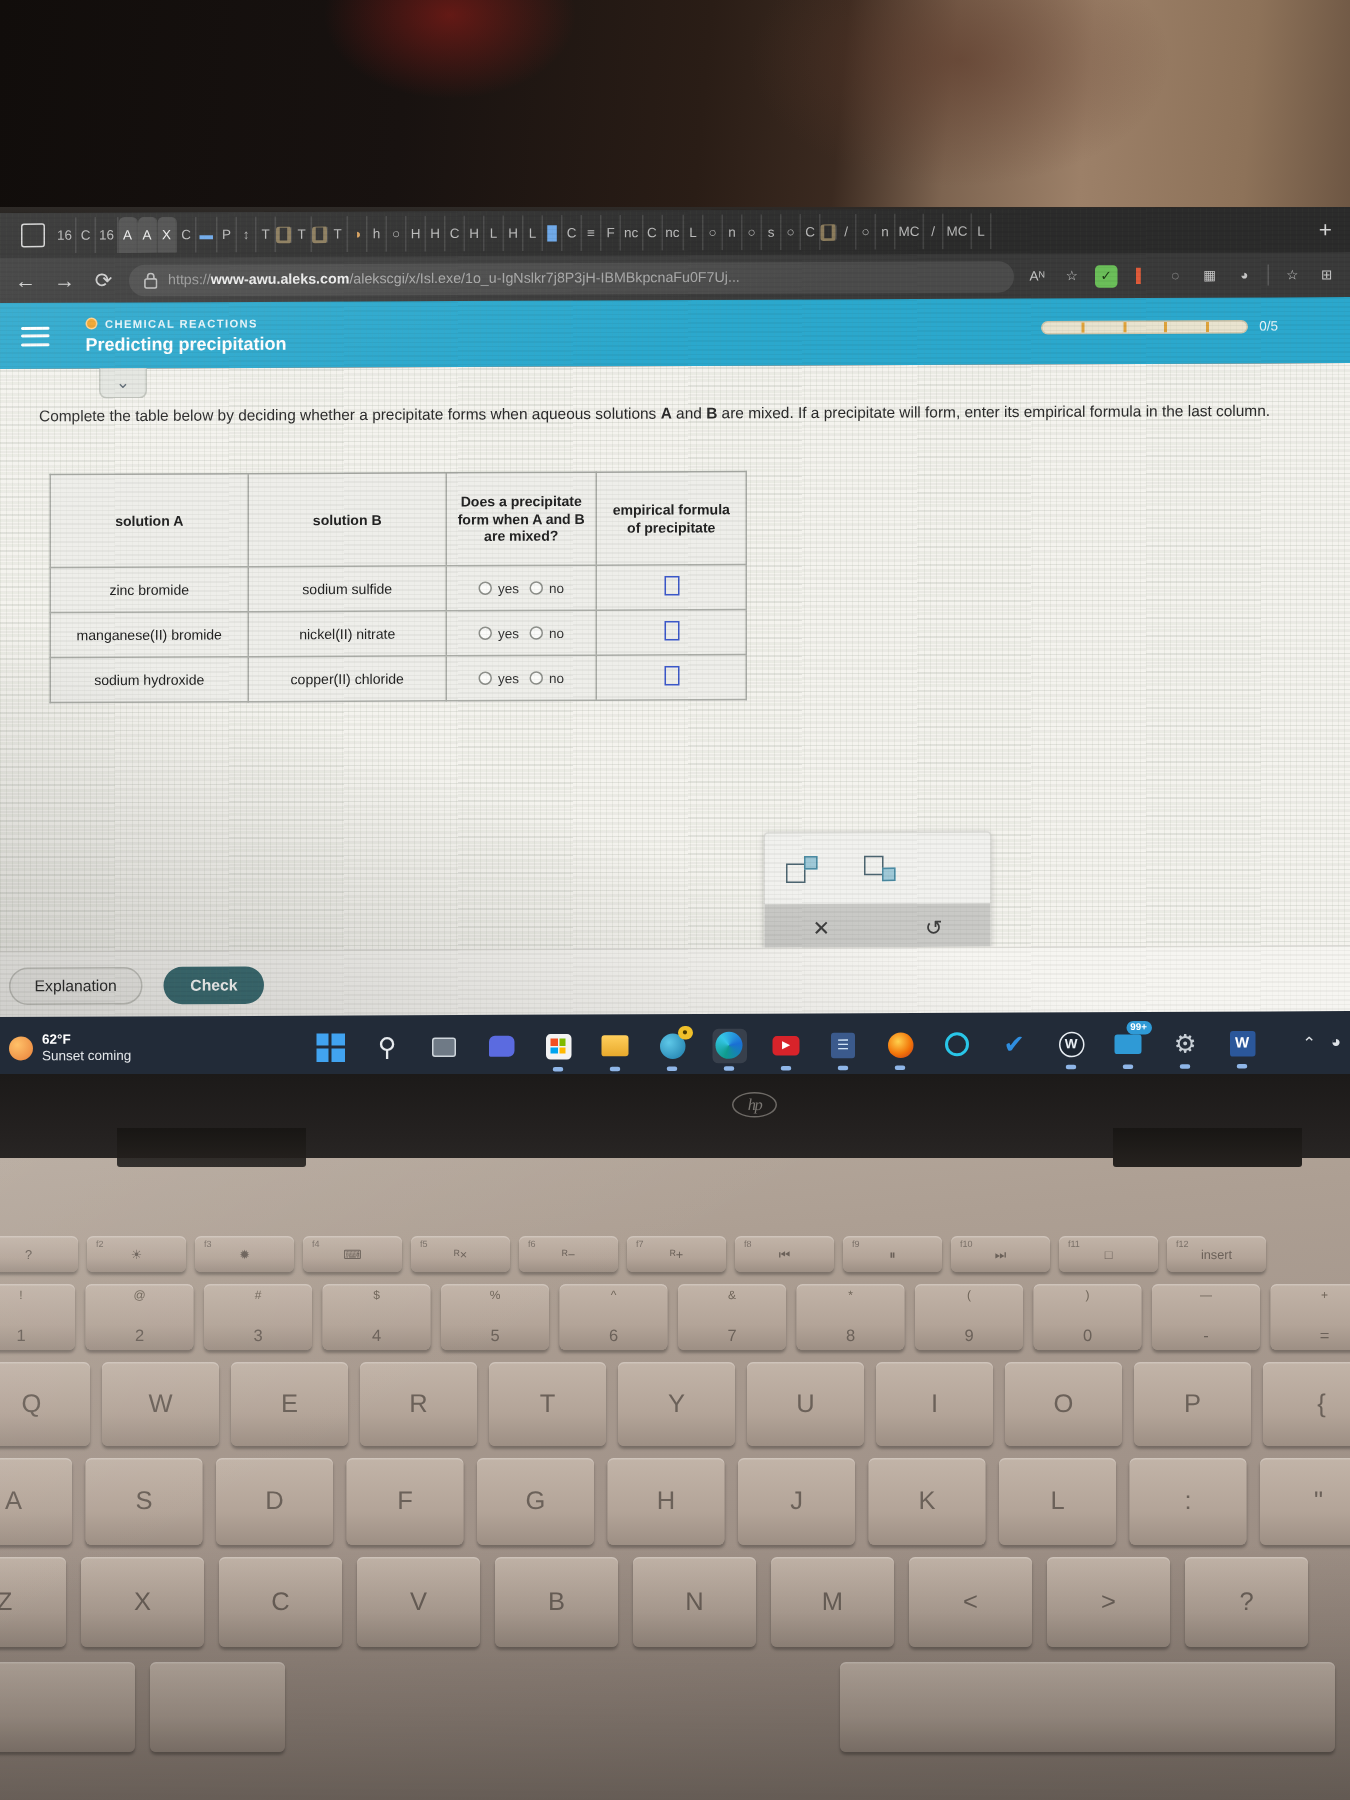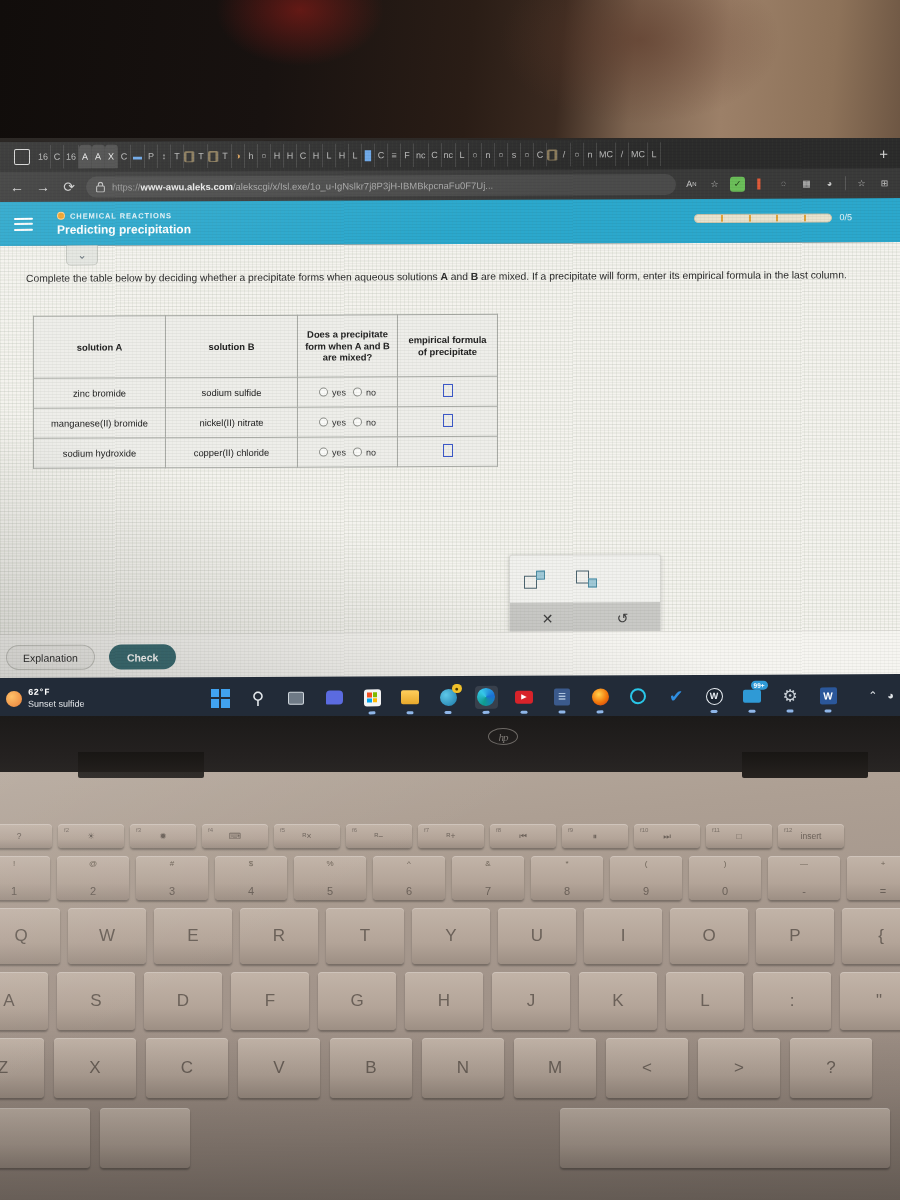--- a/index.html
+++ b/index.html
@@ -211,21 +211,21 @@
     position: absolute; left: 0; top: 678px; width: 900px; height: 42px;
     background: #222b38; display: flex; align-items: center;
     transform: skewY(-0.25deg); transform-origin: 0 0;
   }
   #weather { display: flex; align-items: center; gap: 6px; padding-left: 6px; width: 180px; }
   #weather .sun {
     width: 16px; height: 16px; border-radius: 50%;
     background: radial-gradient(circle at 35% 35%, #ffc169, #e8803a);
   }
   #weather .w-texts { line-height: 1.25; }
-  #weather .w-temp { font-size: 9px; color: #ffffff; font-weight: bold; font-family: Liberation Mono, monospace; }
+  #weather .w-temp { font-size: 9px; color: #ffffff; font-weight: bold; }
   #weather .w-desc { font-size: 9px; color: #e4e7ea; }
 
   #tray-center { flex: 1 1 auto; display: flex; align-items: center; gap: 15px; justify-content: center; }
   .tb-ico { position: relative; width: 23px; height: 23px; flex: 0 0 auto; }
   .tb-run::after {
     content: ''; position: absolute; left: 50%; bottom: -5px; transform: translateX(-50%);
     width: 7px; height: 2.5px; border-radius: 2px; background: #8fb6e8;
   }
   .tb-active { background: rgba(255,255,255,.10); border-radius: 4px; }
   .win-logo { display: grid; grid-template-columns: 1fr 1fr; grid-template-rows: 1fr 1fr; gap: 2px; width: 19px; height: 19px; margin: 2px; }
@@ -495,21 +495,21 @@
   <div id="screen-moire"></div>
   <div id="screen-glare"></div>
 </div>
 </div>
 
 <div id="taskbar">
   <div id="weather">
     <div class="sun"></div>
     <div class="w-texts">
       <div class="w-temp">62°F</div>
-      <div class="w-desc">Sunset sulfide</div>
+      <div class="w-desc">Sunset coming</div>
     </div>
   </div>
 
   <div id="tray-center">
     <div class="tb-ico">
       <div class="win-logo">
           <i></i>
           <i></i>
           <i></i>
           <i></i>

